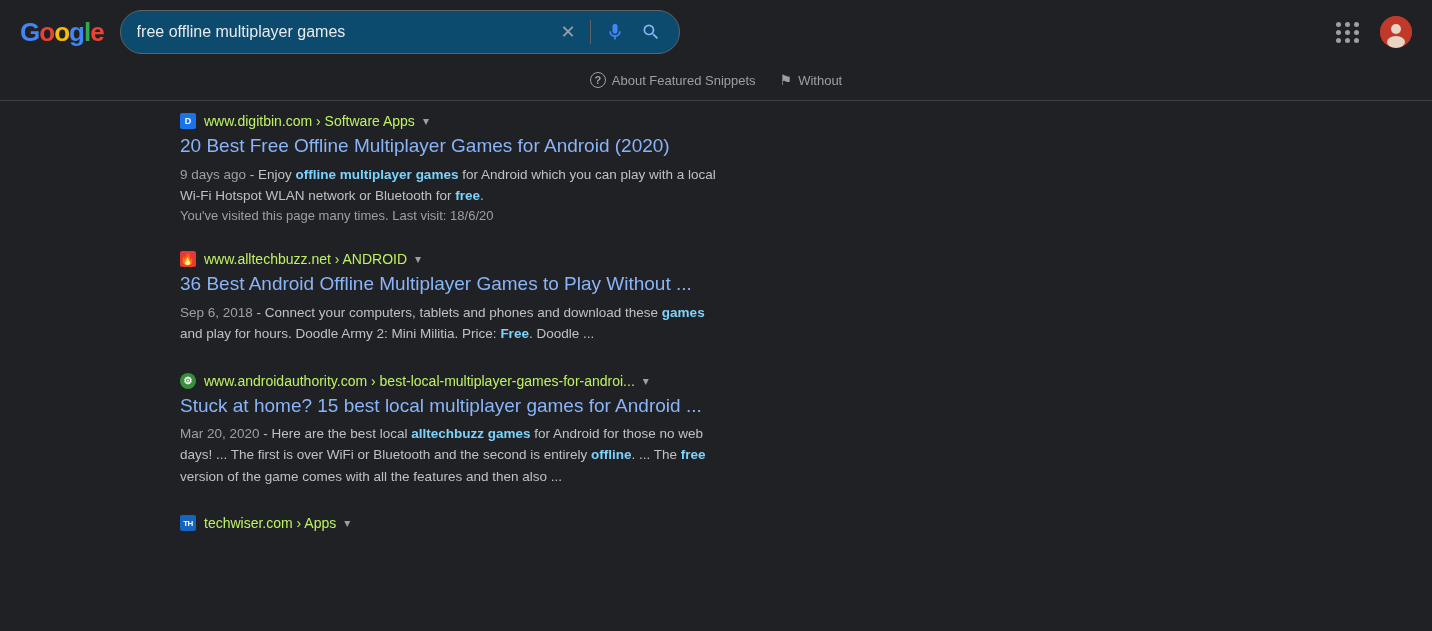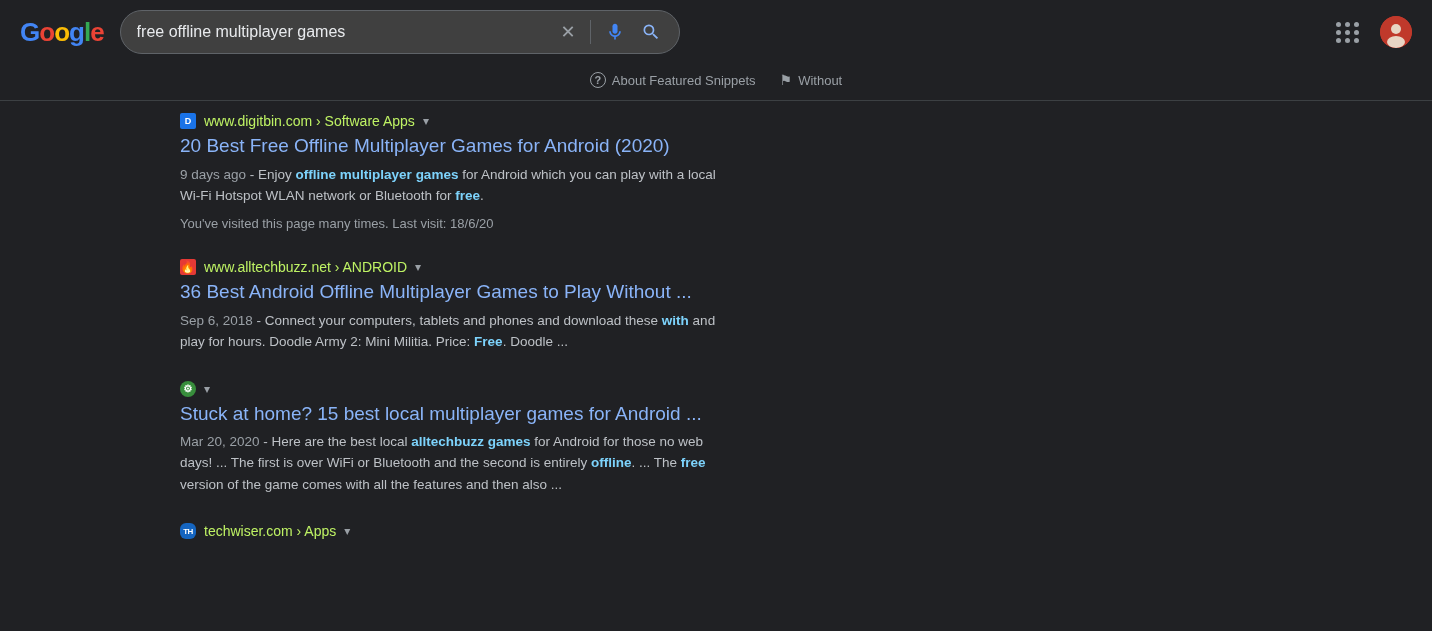--- a/index.html
+++ b/index.html
@@ -35,21 +35,21 @@
     .logo-g { color: #4285F4; }
     .logo-o1 { color: #EA4335; }
     .logo-o2 { color: #FBBC05; }
     .logo-g2 { color: #4285F4; }
     .logo-l { color: #34A853; }
     .logo-e { color: #EA4335; }
 
     .search-bar-wrapper {
       display: flex;
       align-items: center;
-      background: #404040;
+      background: #0c4a6e;
       border-radius: 24px;
       padding: 8px 16px;
       width: 560px;
       border: 1px solid #5f6368;
       gap: 8px;
     }
 
     .search-input {
       background: transparent;
       border: none;
@@ -182,21 +182,21 @@
       align-items: center;
       justify-content: center;
       font-size: 9px;
       font-weight: bold;
       flex-shrink: 0;
     }
 
     .favicon-digitbin { background: #1a73e8; color: white; }
     .favicon-alltechbuzz { background: #e53935; color: white; font-size: 8px; }
     .favicon-androidauthority { background: #388e3c; color: white; border-radius: 50%; }
-    .favicon-techwiser { background: #1565c0; color: white; font-size: 8px; border-radius: 6px; }
+    .favicon-techwiser { background: #1565c0; color: white; font-size: 8px; }
 
     .source-url {
       color: #bef264;
       font-size: 14px;
     }
 
     .source-arrow {
       color: #9aa0a6;
       font-size: 12px;
       cursor: pointer;
@@ -223,21 +223,21 @@
       font-weight: bold;
     }
 
     .result-date {
       color: #9aa0a6;
     }
 
     .visited-note {
       color: #9aa0a6;
       font-size: 13px;
-      margin-top: 10px;
+      margin-top: 2px;
     }
   </style>
 </head>
 <body>
 
 <div class="header">
 
   <a class="logo" href="#">
     <span class="logo-g">G</span>
       <span class="logo-o1">o</span>
@@ -317,27 +317,28 @@
 
   <div class="result-item">
     <div class="result-source">
       <div class="favicon favicon-alltechbuzz" style="font-size:12px;">🔥</div>
       <span class="source-url">www.alltechbuzz.net › ANDROID</span>
       <span class="source-arrow">▾</span>
     </div>
     <a class="result-title" href="#">36 Best Android Offline Multiplayer Games to Play Without ...</a>
     <div class="result-desc">
       <span class="result-date">Sep 6, 2018</span>
-      <span> - Connect your computers, tablets and phones and download these <strong>with</strong> and play for hours. Doodle Army 2: Mini Militia. Price: <strong>Free</strong>. Doodle ...</span>
+      <span> - Connect your computers, tablets and phones and download these <strong>games</strong> and play for hours. Doodle Army 2: Mini Militia. Price: <strong>Free</strong>. Doodle ...</span>
     </div>
   </div>
 
   <div class="result-item">
     <div class="result-source">
       <div class="favicon favicon-androidauthority" style="font-size:10px; border-radius:50%;">⚙</div>
+      <span class="source-url">www.androidauthority.com › best-local-multiplayer-games-for-androi...</span>
       <span class="source-arrow">▾</span>
     </div>
     <a class="result-title" href="#">Stuck at home? 15 best local multiplayer games for Android ...</a>
     <div class="result-desc">
       <span class="result-date">Mar 20, 2020</span>
       <span> - Here are the best local <strong>alltechbuzz games</strong> for Android for those no web days! ... The first is over WiFi or Bluetooth and the second is entirely <strong>offline</strong>. ... The <strong>free</strong> version of the game comes with all the features and then also ...</span>
     </div>
   </div>
 
   <div class="result-item">

